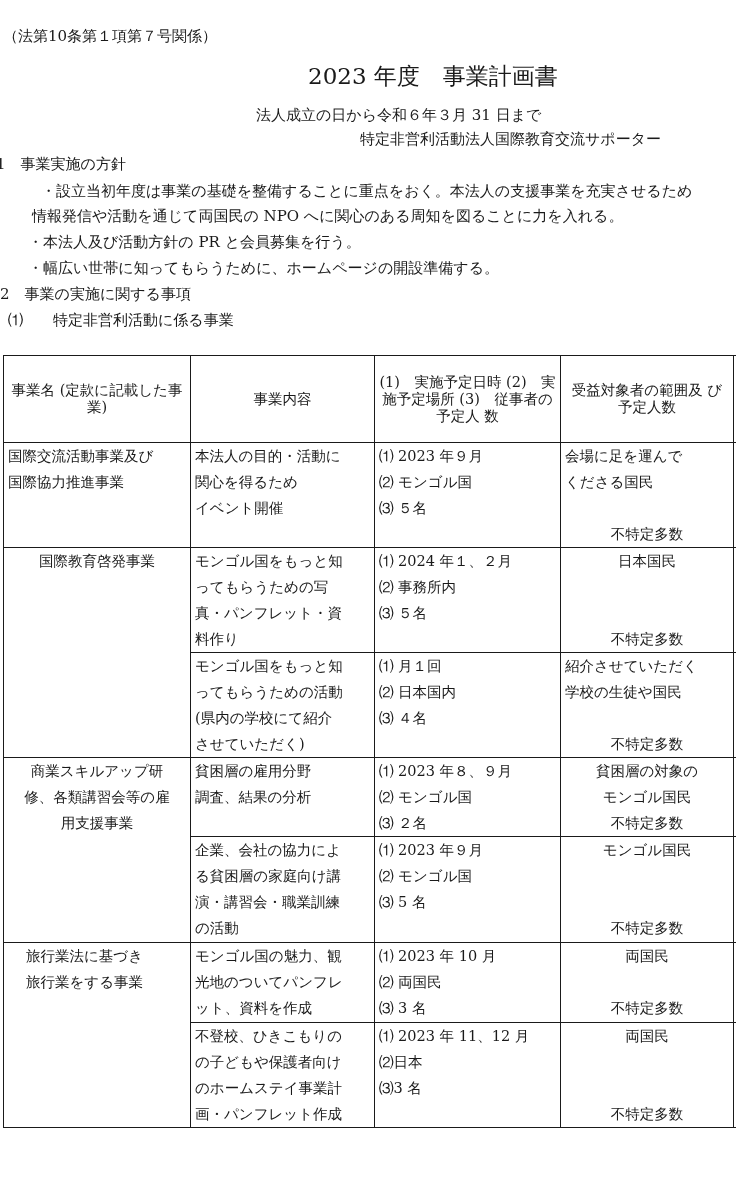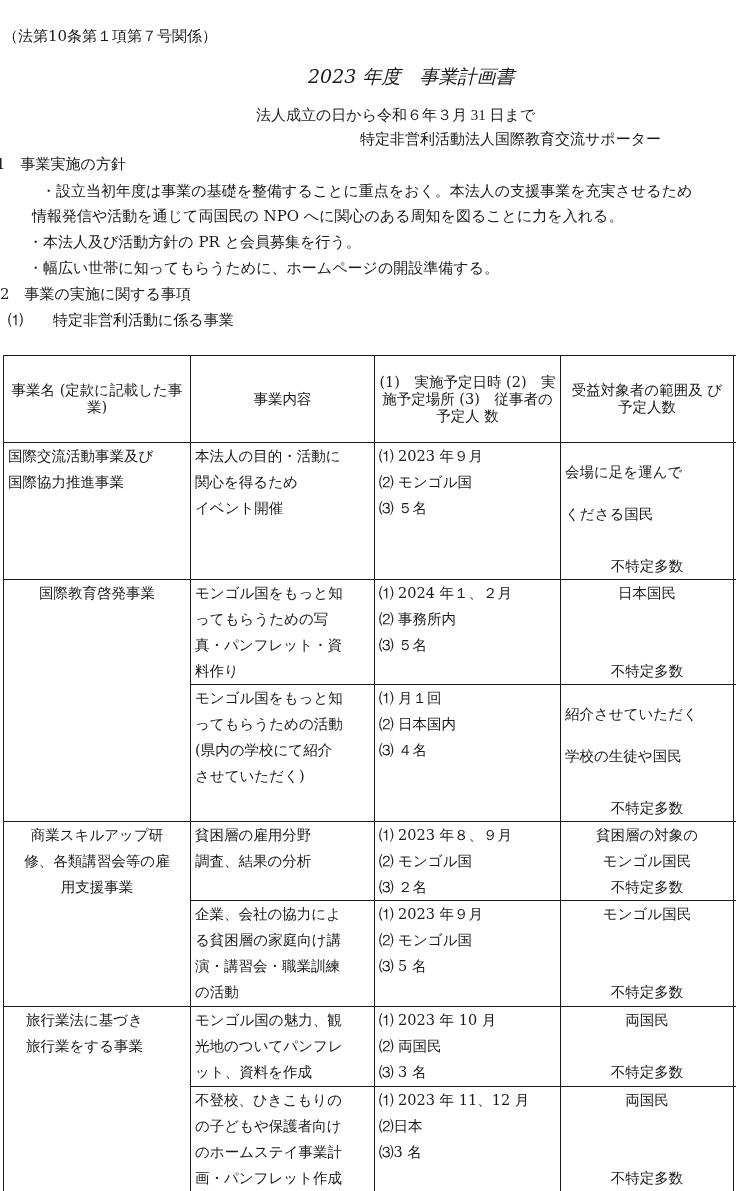--- a/index.html
+++ b/index.html
@@ -2,46 +2,46 @@
 <html><head>
 <meta charset="utf-8">
 <style>
   html, body { margin: 0; padding: 0; background: #ffffff; }
   body {
     width: 736px; height: 1191px; position: relative; overflow: hidden;
     font-family: "DejaVu Serif", "Liberation Serif", serif;
     color: #1a1a1a;
   }
   .t { position: absolute; white-space: nowrap; font-size: 15px; line-height: 18px; }
-  .title { font-size: 19px; line-height: 24px; font-style: italic; }
+  .title { font-size: 23px; line-height: 24px; }
   table.plan {
     position: absolute; left: 3px; top: 355px;
     border-collapse: collapse; table-layout: fixed;
     width: 740px;
   }
   table.plan td, table.plan th {
     border: 1.6px solid #1a1a1a;
     font-size: 14.5px; line-height: 26px; font-weight: normal;
     vertical-align: top; padding: 0 4px; overflow: hidden;
   }
   table.plan th { line-height: 17px; vertical-align: middle; text-align: center; height: 86px; }
   th.h3 { text-align: left; padding-left: 9px; }
   td.name { text-align: center; vertical-align: middle; line-height: 26px; margin-top: 42px; }
   td.name.left { text-align: left; }
   td .line { display: block; white-space: nowrap; }
   td.ben .line { text-align: center; }
-  td.ben .line.l { text-align: left; margin-top: 16px; }
+  td.ben .line.l { text-align: left; }
   td .spacer { display: block; height: 26px; }
 </style>
 </head>
 <body>
 
 <div class="t" style="left:3px;top:27px;">（法第10条第１項第７号関係）</div>
 <div class="t title" style="left:308px;top:64px;">2023 年度　事業計画書</div>
-<div class="t" style="left:256px;top:106px;font-family:Liberation Serif, serif;">法人成立の日から令和６年３月 31 日まで</div>
+<div class="t" style="left:256px;top:106px;">法人成立の日から令和６年３月 31 日まで</div>
 <div class="t" style="left:360px;top:130px;">特定非営利活動法人国際教育交流サポーター</div>
 
 <div class="t" style="left:-4px;top:155px;">1　事業実施の方針</div>
 <div class="t" style="left:28px;top:182px;margin-left:13px;">・設立当初年度は事業の基礎を整備することに重点をおく。本法人の支援事業を充実させるため</div>
 <div class="t" style="left:32px;top:207px;">情報発信や活動を通じて両国民の NPO へに関心のある周知を図ることに力を入れる。</div>
 <div class="t" style="left:28px;top:233px;">・本法人及び活動方針の PR と会員募集を行う。</div>
 <div class="t" style="left:28px;top:259px;">・幅広い世帯に知ってもらうために、ホームページの開設準備する。</div>
 
 <div class="t" style="left:0px;top:285px;">2　事業の実施に関する事項</div>
 <div class="t" style="left:8px;top:311px;">⑴　　特定非営利活動に係る事業</div>

